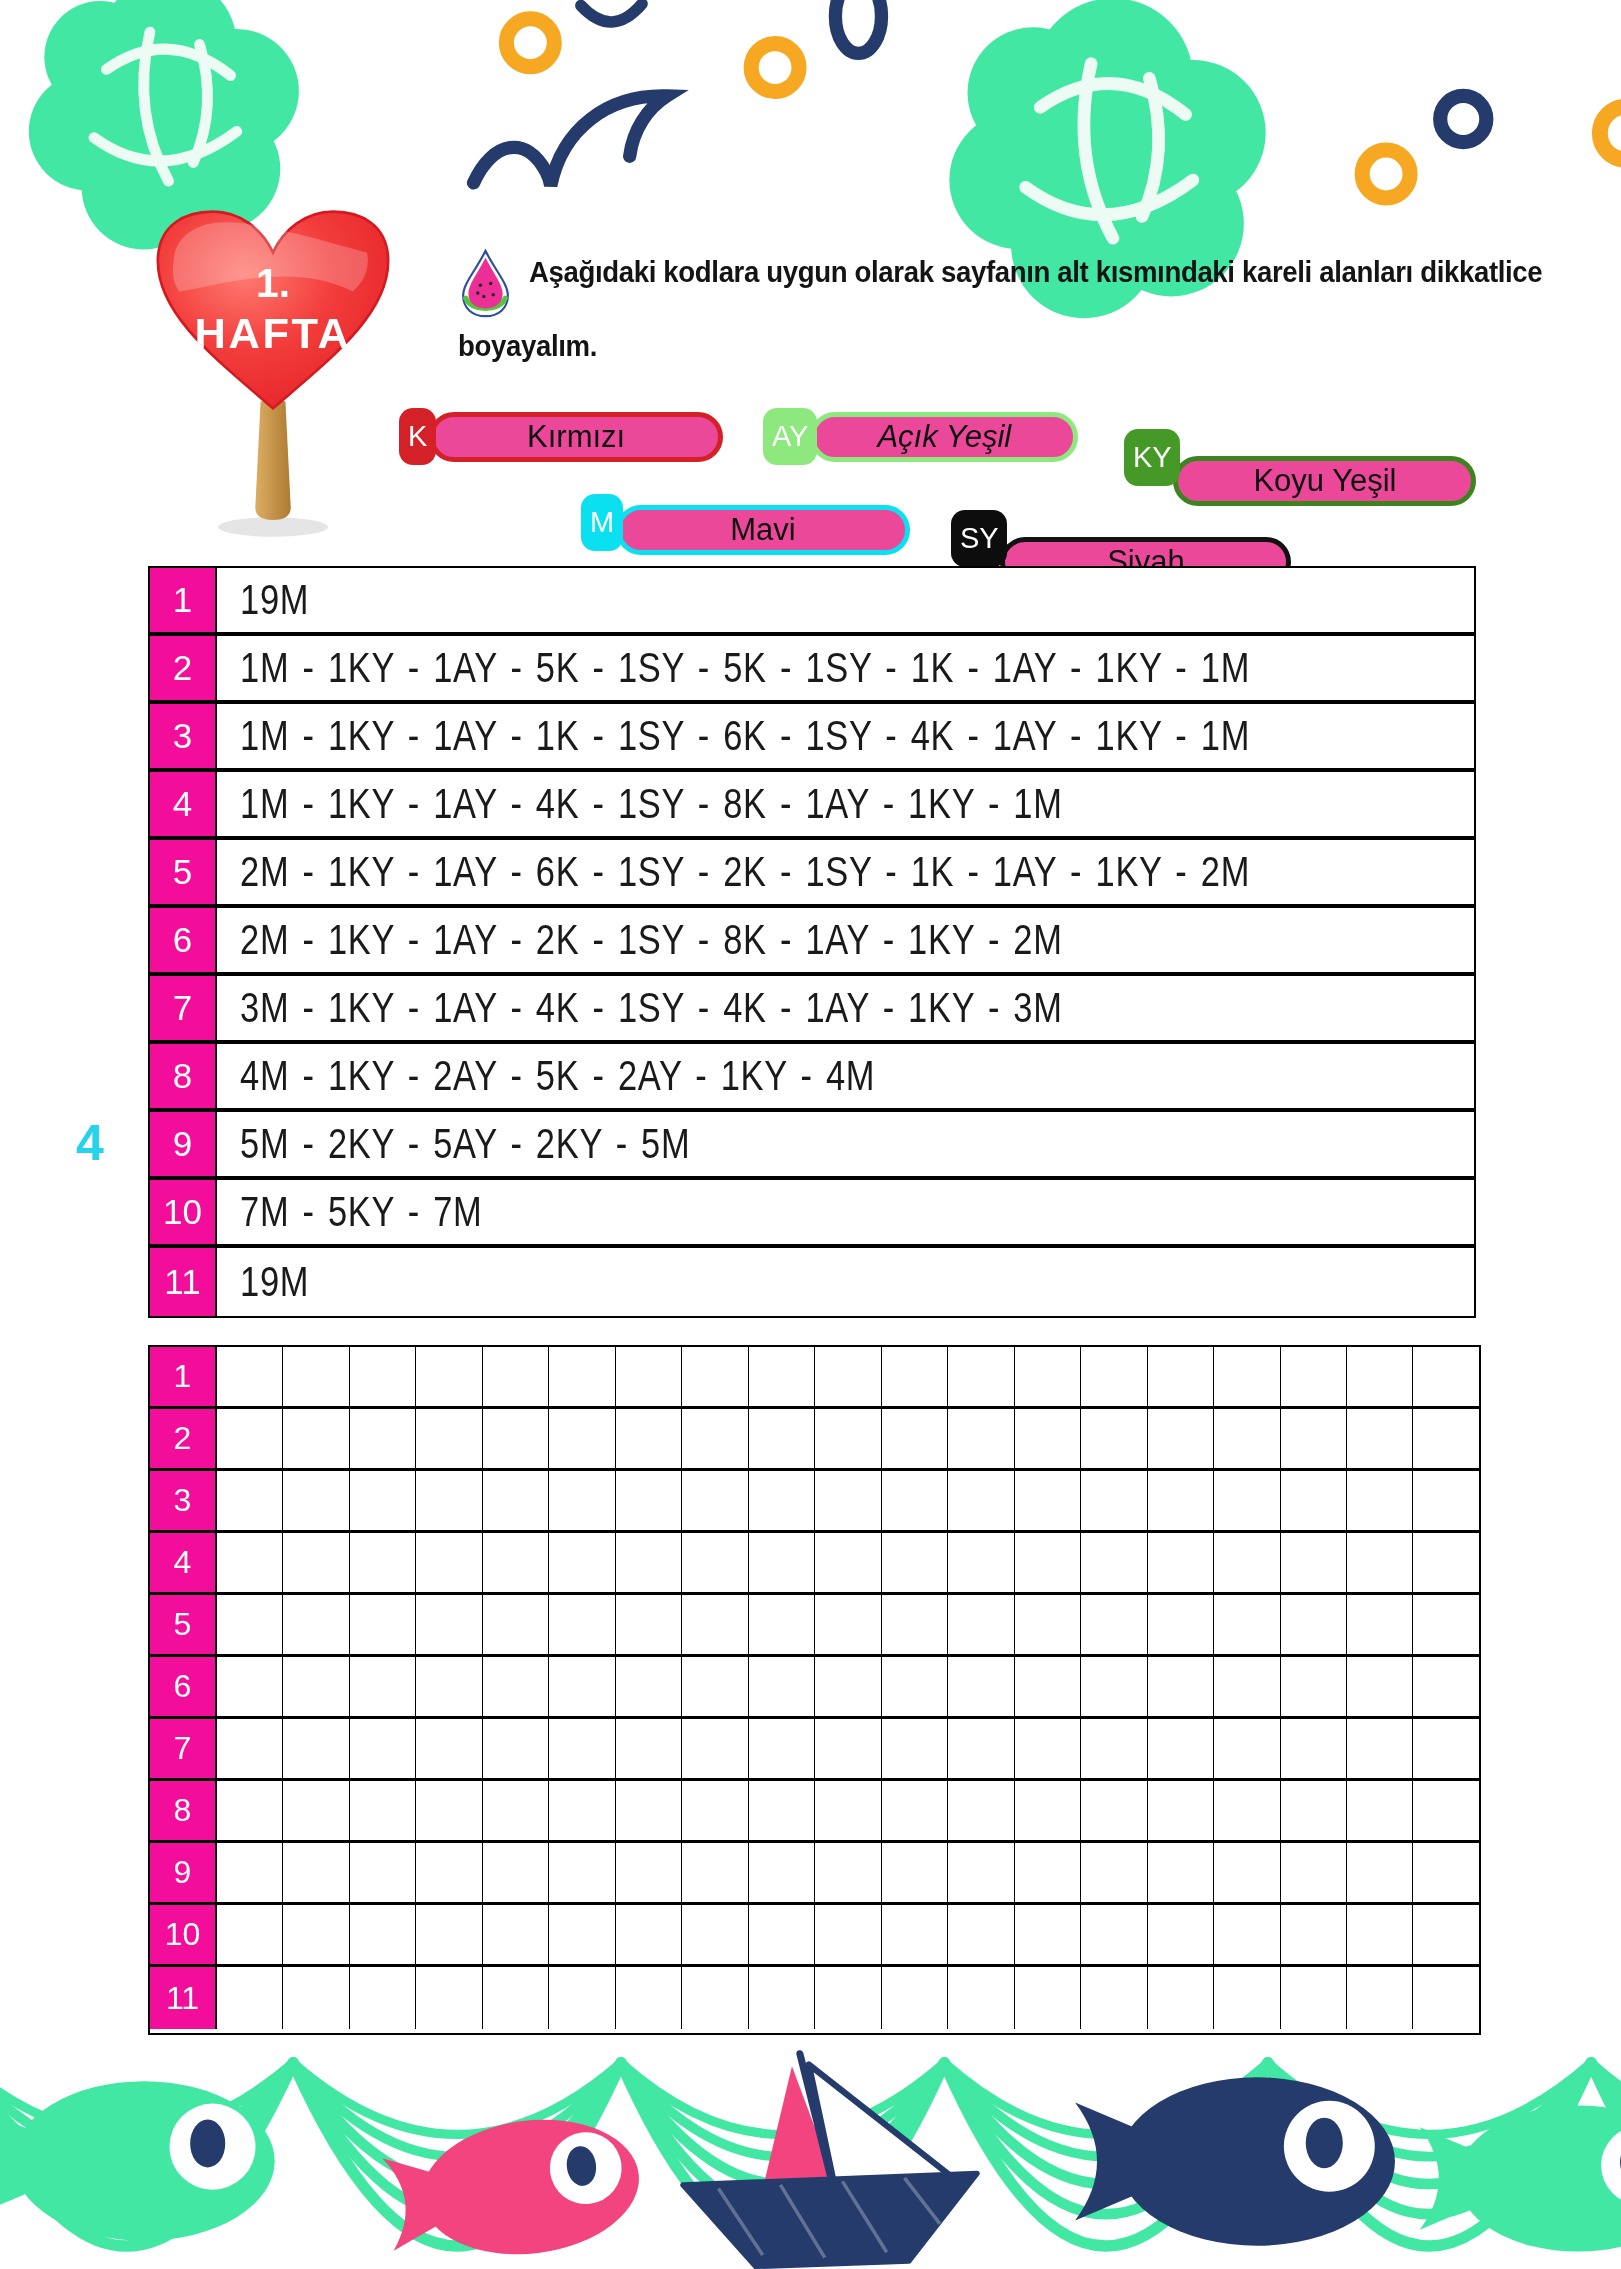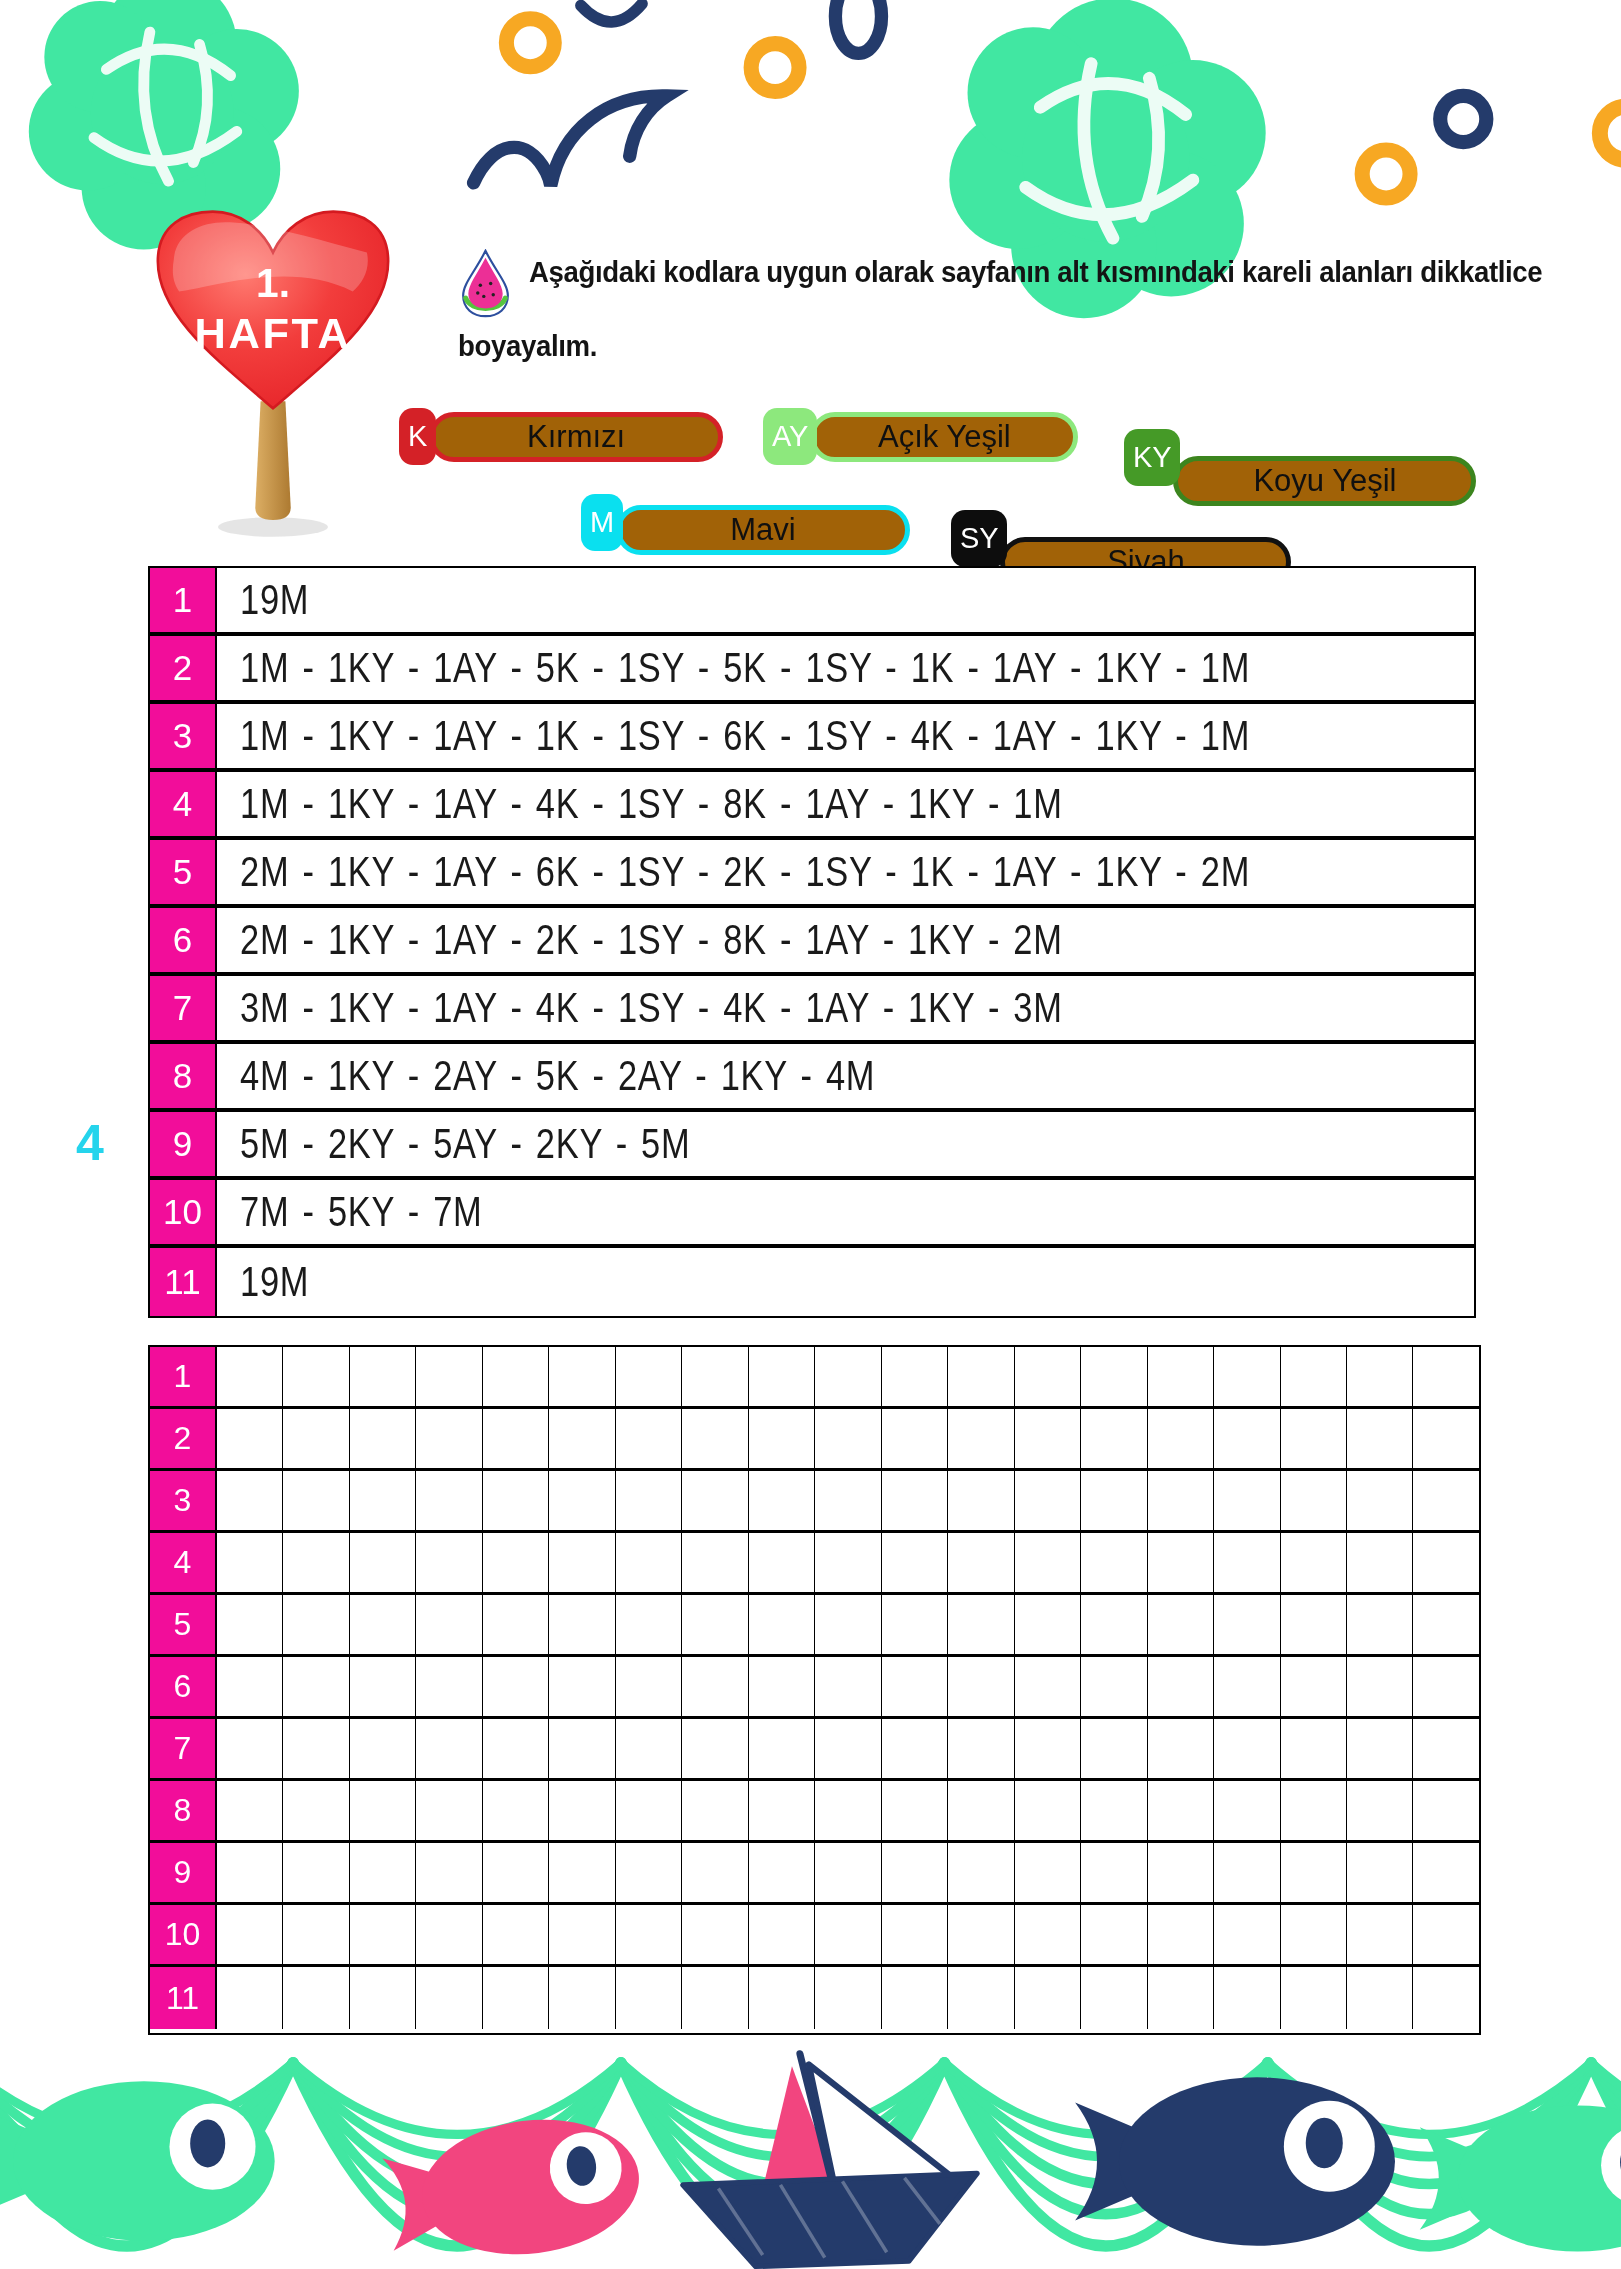--- a/index.html
+++ b/index.html
@@ -13,24 +13,24 @@
   #instruction .row1{display:flex;align-items:flex-start;}
   .instr-line{font-size:30px;font-weight:700;letter-spacing:-0.4px;white-space:nowrap;
               transform:scaleX(.92);transform-origin:left top;line-height:1.5;}
   #melon{width:55px;height:69px;margin-right:16px;flex:0 0 auto;}
   .line2{margin-top:5.3px;}
 
   
   .legend-item{position:absolute;display:flex;align-items:center;z-index:2;}
   .badge{height:57px;border-radius:14px;display:flex;align-items:center;justify-content:center;
          color:#fff;font-size:29px;z-index:2;padding:0 8.9px;min-width:30px;box-sizing:border-box;}
-  .pill{height:50px;border-radius:26.6px;background:#a16207;margin-left:-7px;display:flex;
+  .pill{height:50px;border-radius:26.6px;background:#ec4899;margin-left:-7px;display:flex;
         align-items:center;justify-content:center;font-size:31px;color:#101010;box-sizing:border-box;}
   .k  .badge{background:#d42127;} .k  .pill{border:5.3px solid #d42127;width:294px;}
-  .ay .badge{background:#8de87d;} .ay .pill{border:5.3px solid #8de87d;width:268px;}
+  .ay .badge{background:#8de87d;} .ay .pill{border:5.3px solid #8de87d;width:268px;font-style:italic;}
   .ky .badge{background:#459a27;} .ky .pill{border:5.3px solid #3c851e;width:303px;margin-top:48px;}
   .m  .badge{background:#0ae0ef;} .m  .pill{border:5.3px solid #0ae0ef;width:294px;margin-top:16px;}
   .sy .badge{background:#0d0d0d;} .sy .pill{border:5.3px solid #111;width:291px;margin-top:48px;}
 
   
   #code-table{position:absolute;left:148px;top:566px;width:1328px;border:2.7px solid #000;
               box-sizing:border-box;background:#fff;z-index:2;}
   .code-row{display:flex;height:68px;border-bottom:4.4px solid #000;box-sizing:border-box;}
   .code-row:last-child{border-bottom:none;}
   .row-num{width:67px;flex:0 0 auto;background:#f20d9a;border-right:2.7px solid #000;

